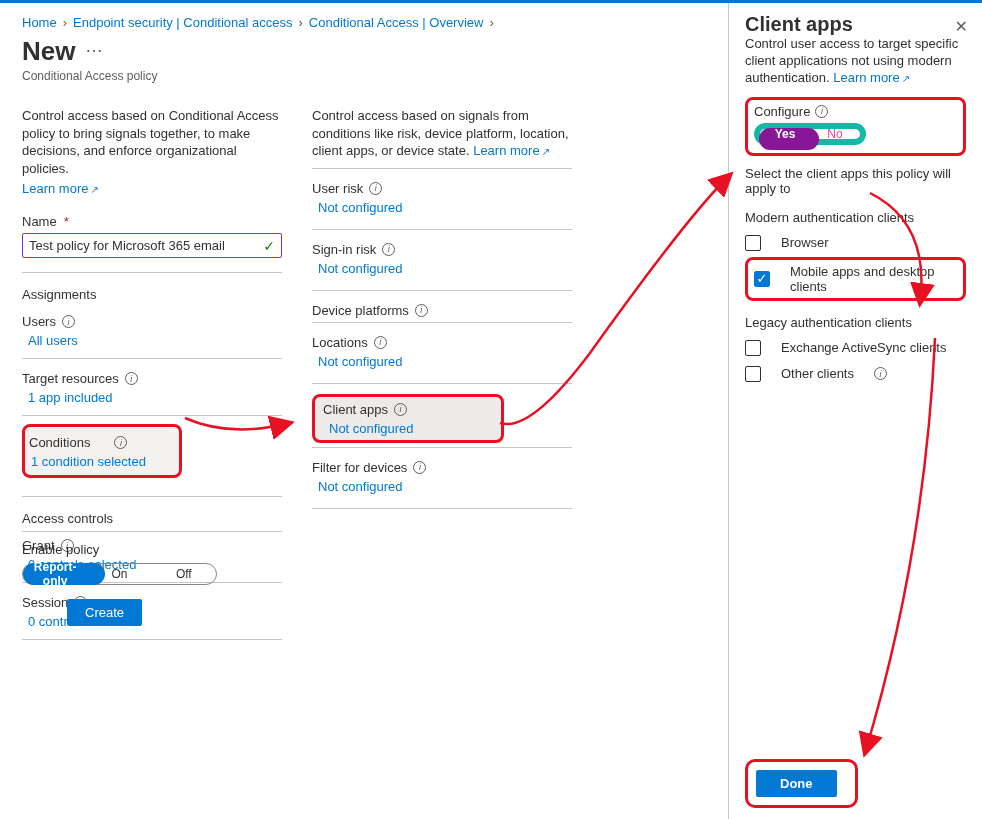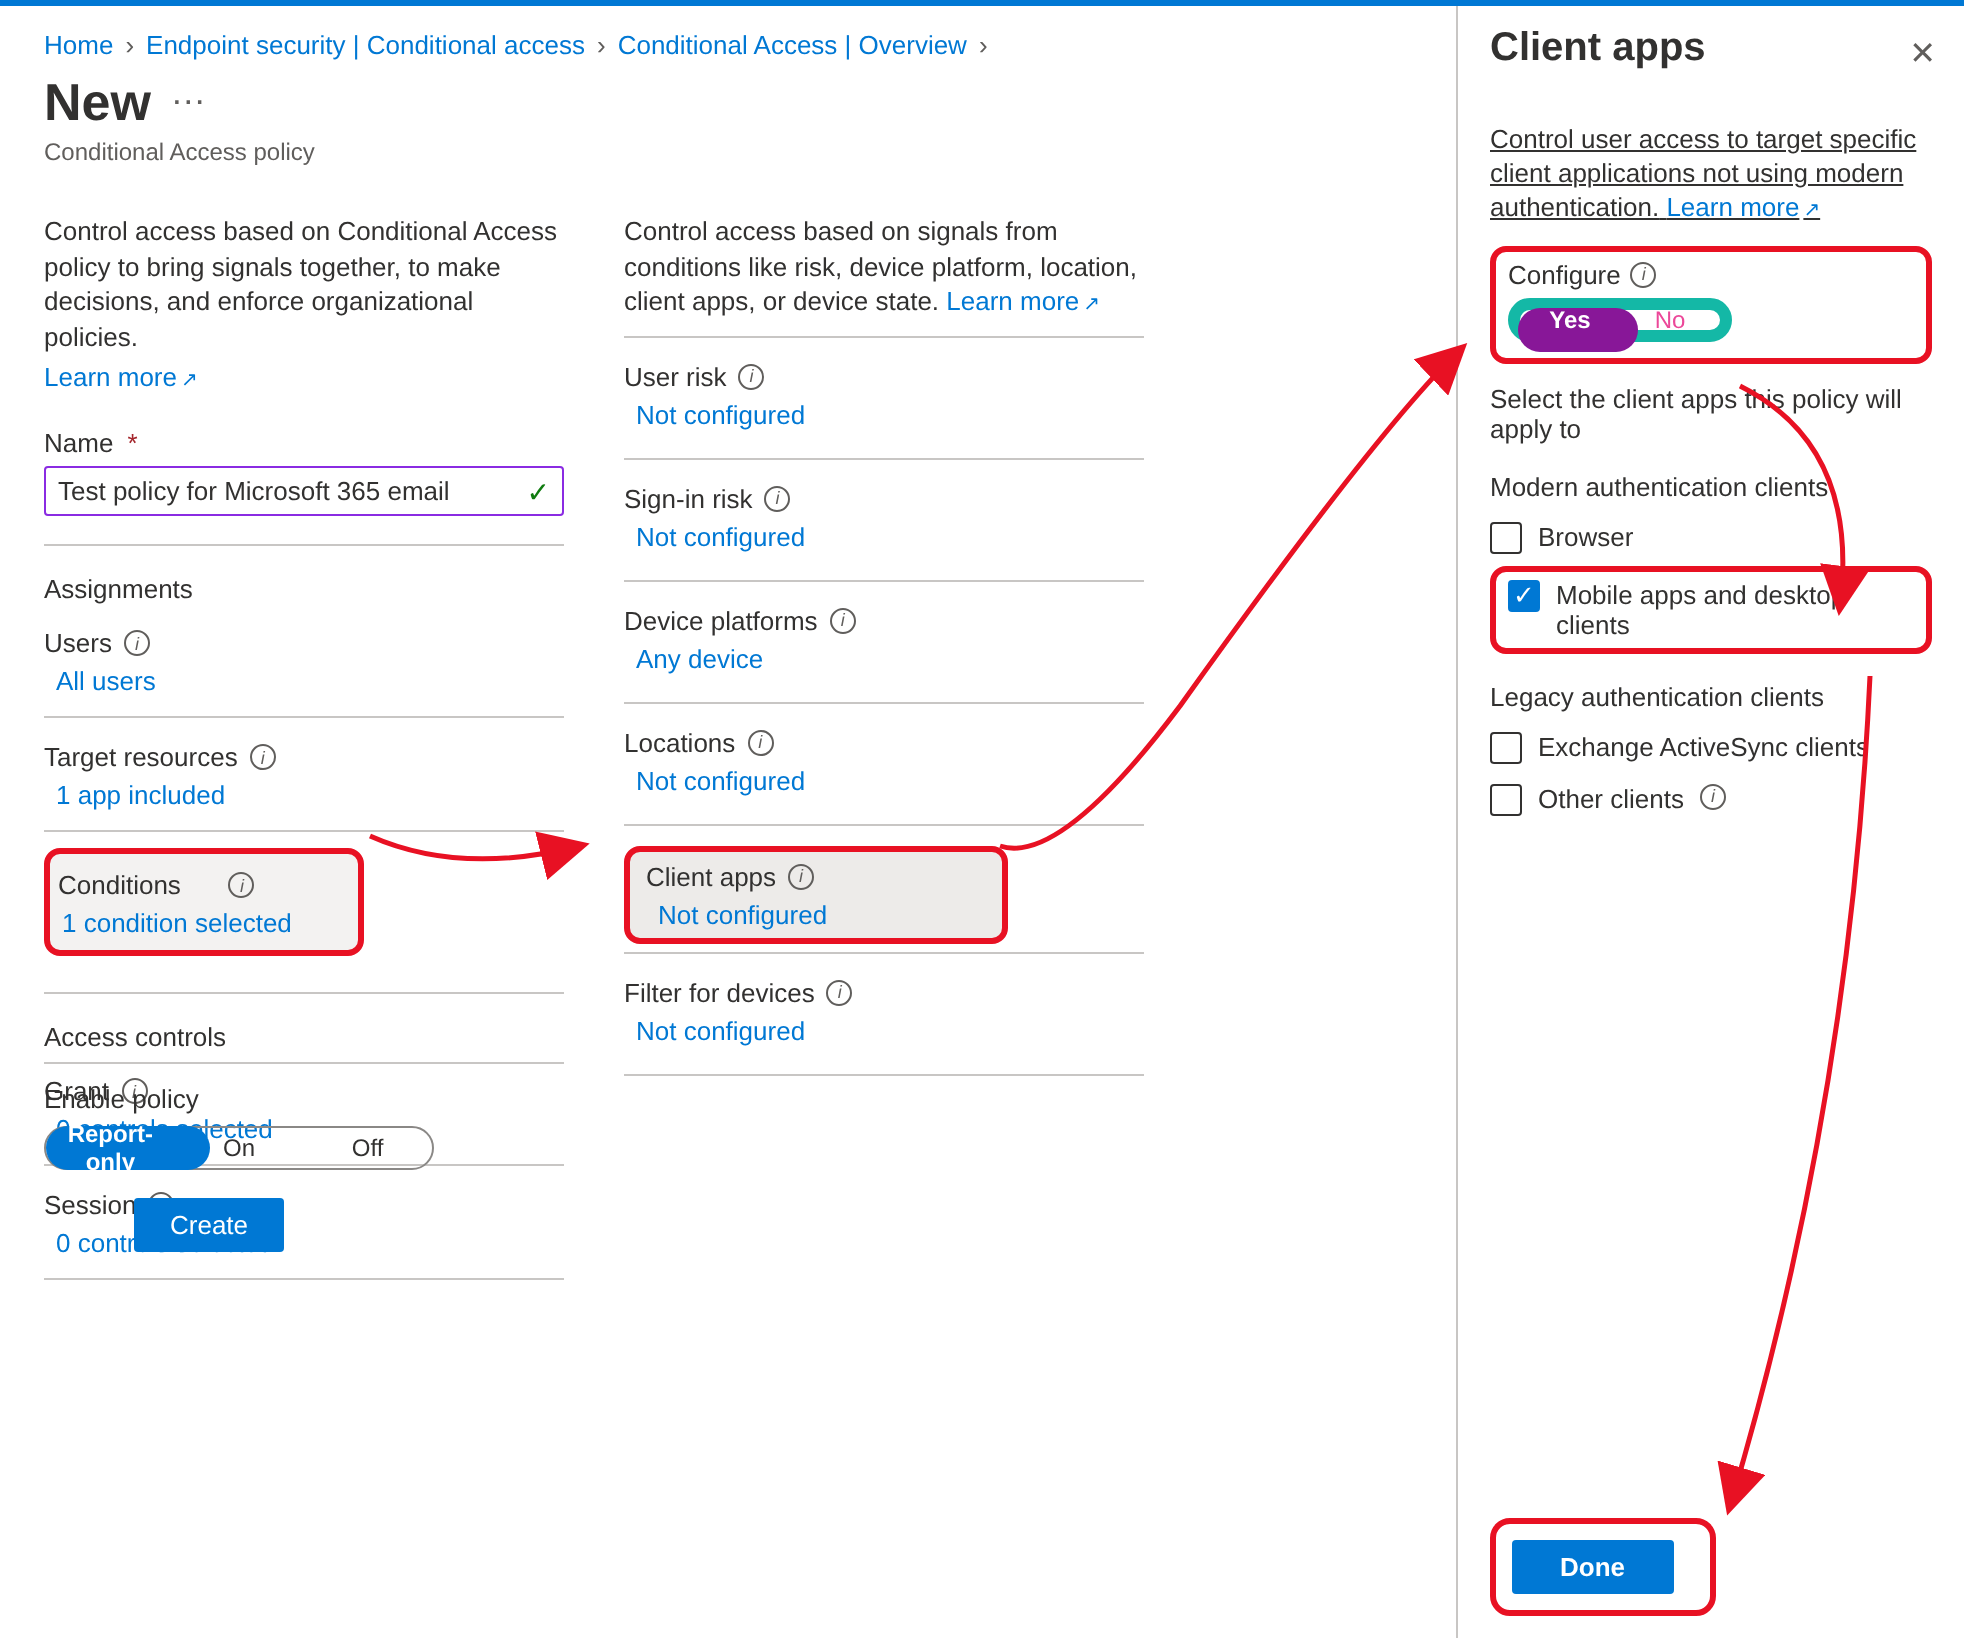--- a/index.html
+++ b/index.html
@@ -36,30 +36,30 @@
   .enable-label { font-size:13px; margin-bottom:6px; }
   .tri-toggle { width:195px; height:22px; border:1px solid #8a8886; border-radius:12px; display:flex; align-items:center; font-size:12px; position:relative; }
   .tri-seg { flex:1; text-align:center; color:#323130; z-index:1; }
   .tri-pill { position:absolute; left:0; top:-1px; height:22px; width:82px; background:#0078d4; border-radius:12px; z-index:0; }
   .tri-seg.sel { color:#fff; font-weight:600; }
   .btn-primary { margin-top:14px; background:#0078d4; color:#fff; border:none; padding:6px 18px; font-size:13px; border-radius:2px;margin-left:45px; }
 
   .sidepanel { position:absolute; right:0; top:0; width:254px; height:819px; border-left:1px solid #c8c6c4; background:#fff; padding:10px 16px 0 16px; }
   .sidepanel h2 { font-size:20px; font-weight:600; }
   .close { position:absolute; right:14px; top:14px; font-size:16px; color:#605e5c; }
-  .panel-intro { font-size:13px; margin-top:26px; line-height:1.3;text-decoration:underline; }
+  .panel-intro { font-size:13px; line-height:1.3; }
   .configbox { border:3px solid #e81123; border-radius:8px; margin-top:10px; padding:4px 6px 8px 6px; }
   .cfg-label { font-size:13px; display:flex; align-items:center; gap:5px; }
   .yesno { margin-top:4px; width:112px; height:22px; border:6px solid #14b8a6; border-radius:12px; display:flex; position:relative; align-items:center; font-size:12px; }
   .yesno .pill { position:absolute; left:-1px; top:-1px; width:60px; height:22px; background:#881798; border-radius:12px; }
   .yesno .seg { flex:1; text-align:center; z-index:1; color:#ec4899; }
   .yesno .seg.sel { color:#fff; font-weight:600; }
   .sel-text { font-size:13px; margin-top:10px; }
   .group-head { font-size:13px; margin-top:14px; color:#323130; }
-  .chk-row { display:flex; align-items:flex-start; gap:8px; margin-top:10px; font-size:13px; }
+  .chk-row { display:flex; align-items:center; gap:20px; margin-top:10px; font-size:13px; }
   .chkbox { width:16px; height:16px; border:1px solid #323130; border-radius:2px; display:inline-flex; align-items:center; justify-content:center; background:#fff; flex-shrink:0; }
   .chkbox.checked { background:#0078d4; border-color:#0078d4; color:#fff; }
   .chk-highlight { border:3px solid #e81123; border-radius:8px; padding:4px 6px; margin-top:6px; }
   .panel-footer { position:absolute; left:16px; bottom:14px; }
   .done-box { border:3px solid #e81123; border-radius:10px; padding:8px 18px 8px 8px; display:inline-block; }
   .btn-done { background:#0078d4; color:#fff; border:none; padding:6px 24px; font-size:13px; border-radius:2px; font-weight:600; }
 
   svg.arrow { position:absolute; pointer-events:none; }
   .arrowhead { fill:#e81123; }
 </style>
@@ -158,21 +158,20 @@
               <span>Sign-in risk</span>
               <span class="info-icon">i</span>
             </div>
           <div class="link-val">Not configured</div>
         </div>
         <div class="r2-item">
           <div class="row-item">
               <span>Device platforms</span>
               <span class="info-icon">i</span>
             </div>
-          <div class="link-val">Any device</div>
         </div>
         <div class="r2-item">
           <div class="row-item">
               <span>Locations</span>
               <span class="info-icon">i</span>
             </div>
           <div class="link-val">Not configured</div>
         </div>
 
         <div class="highlight-box2">

